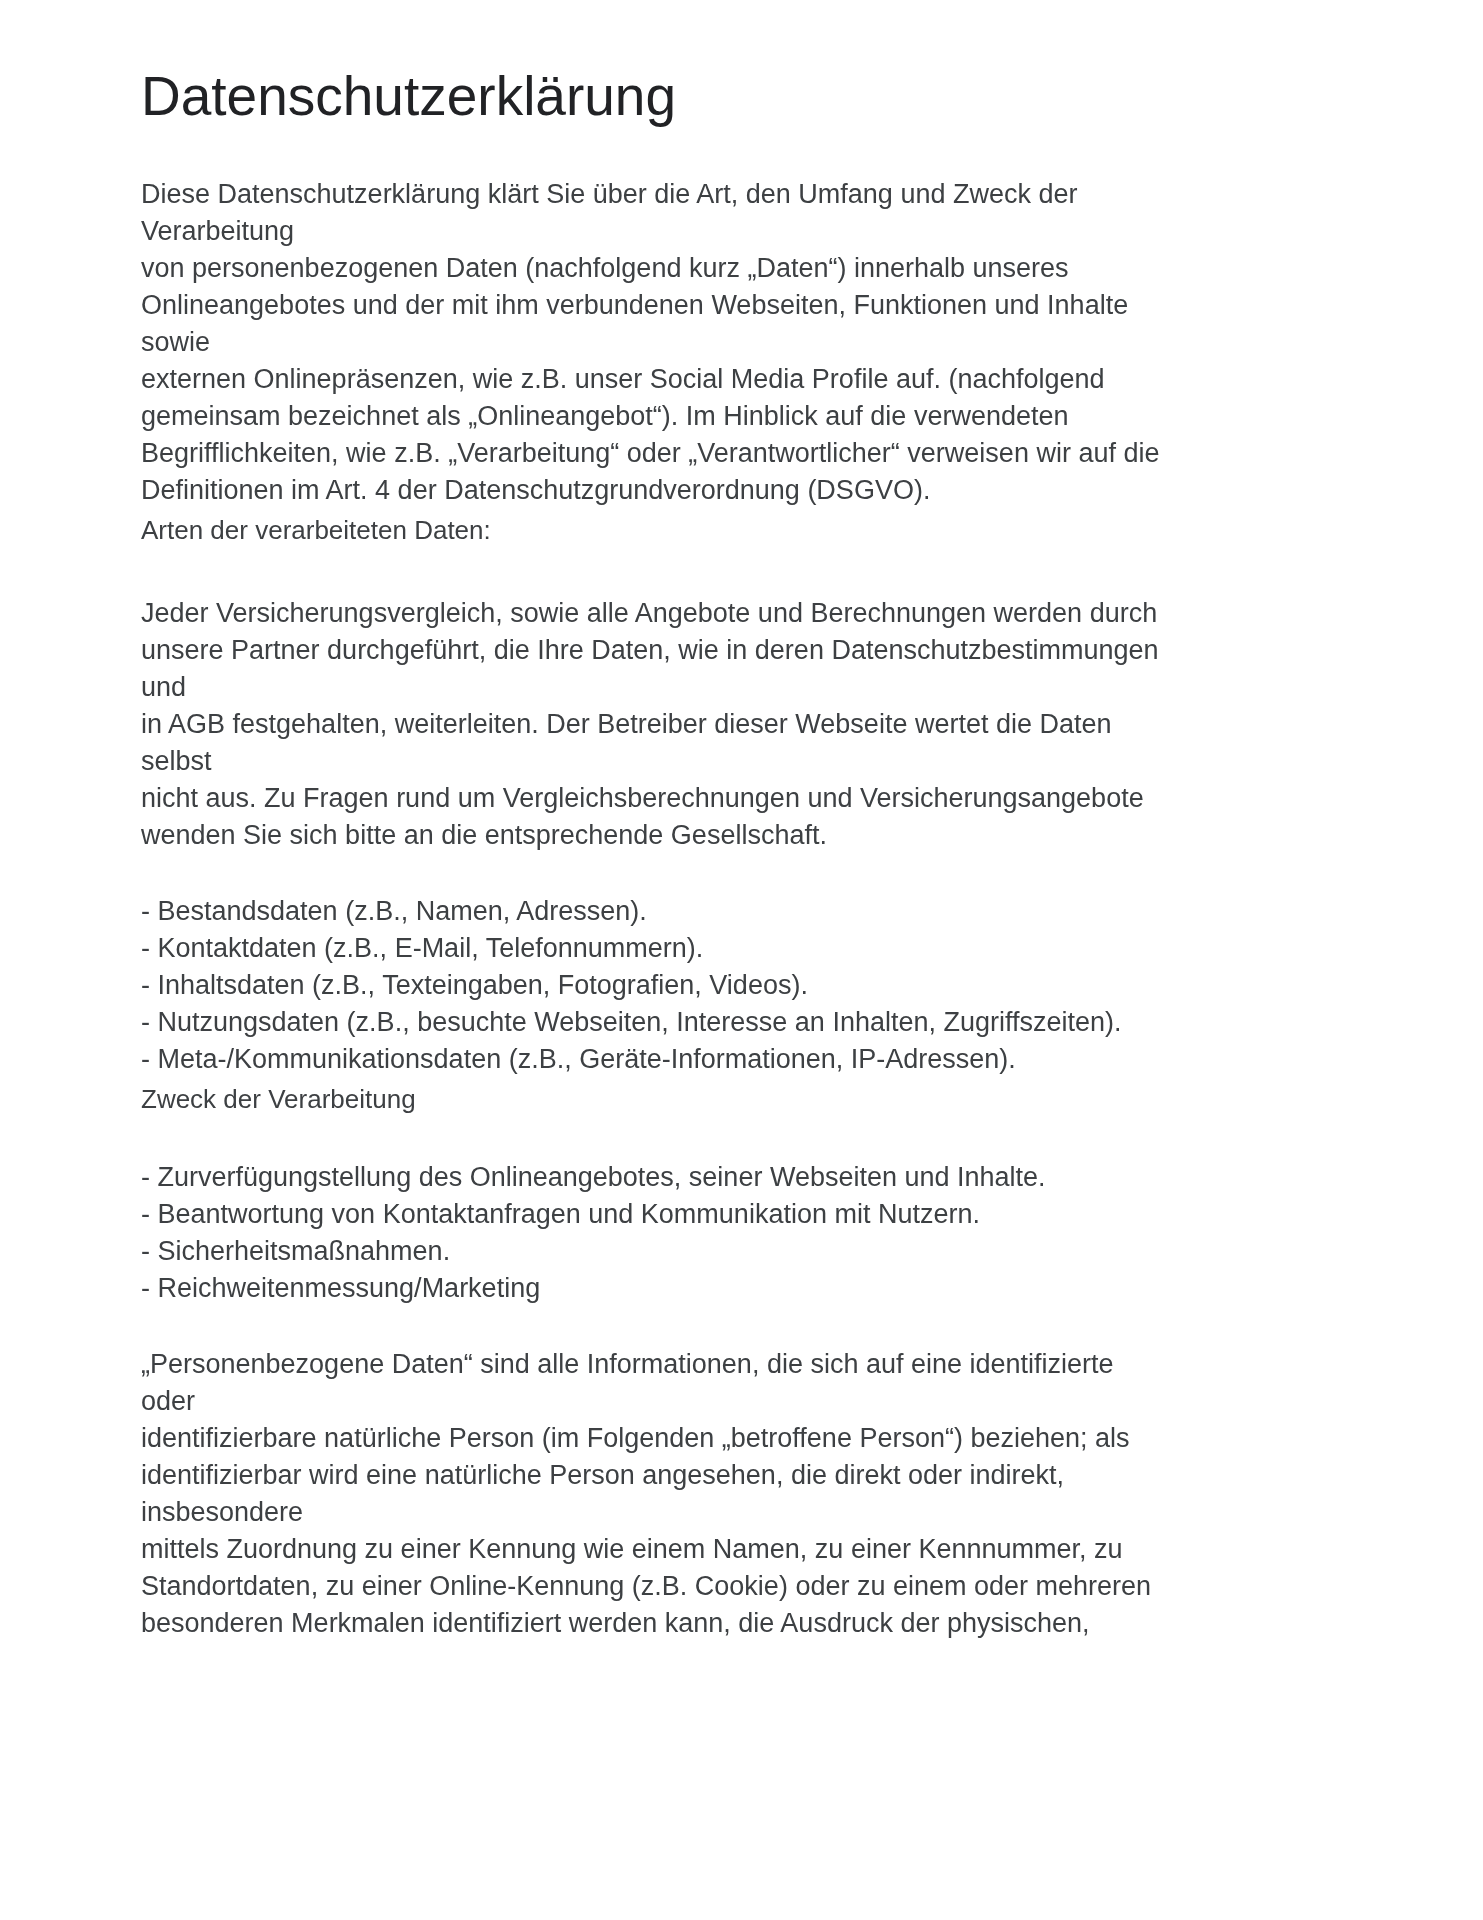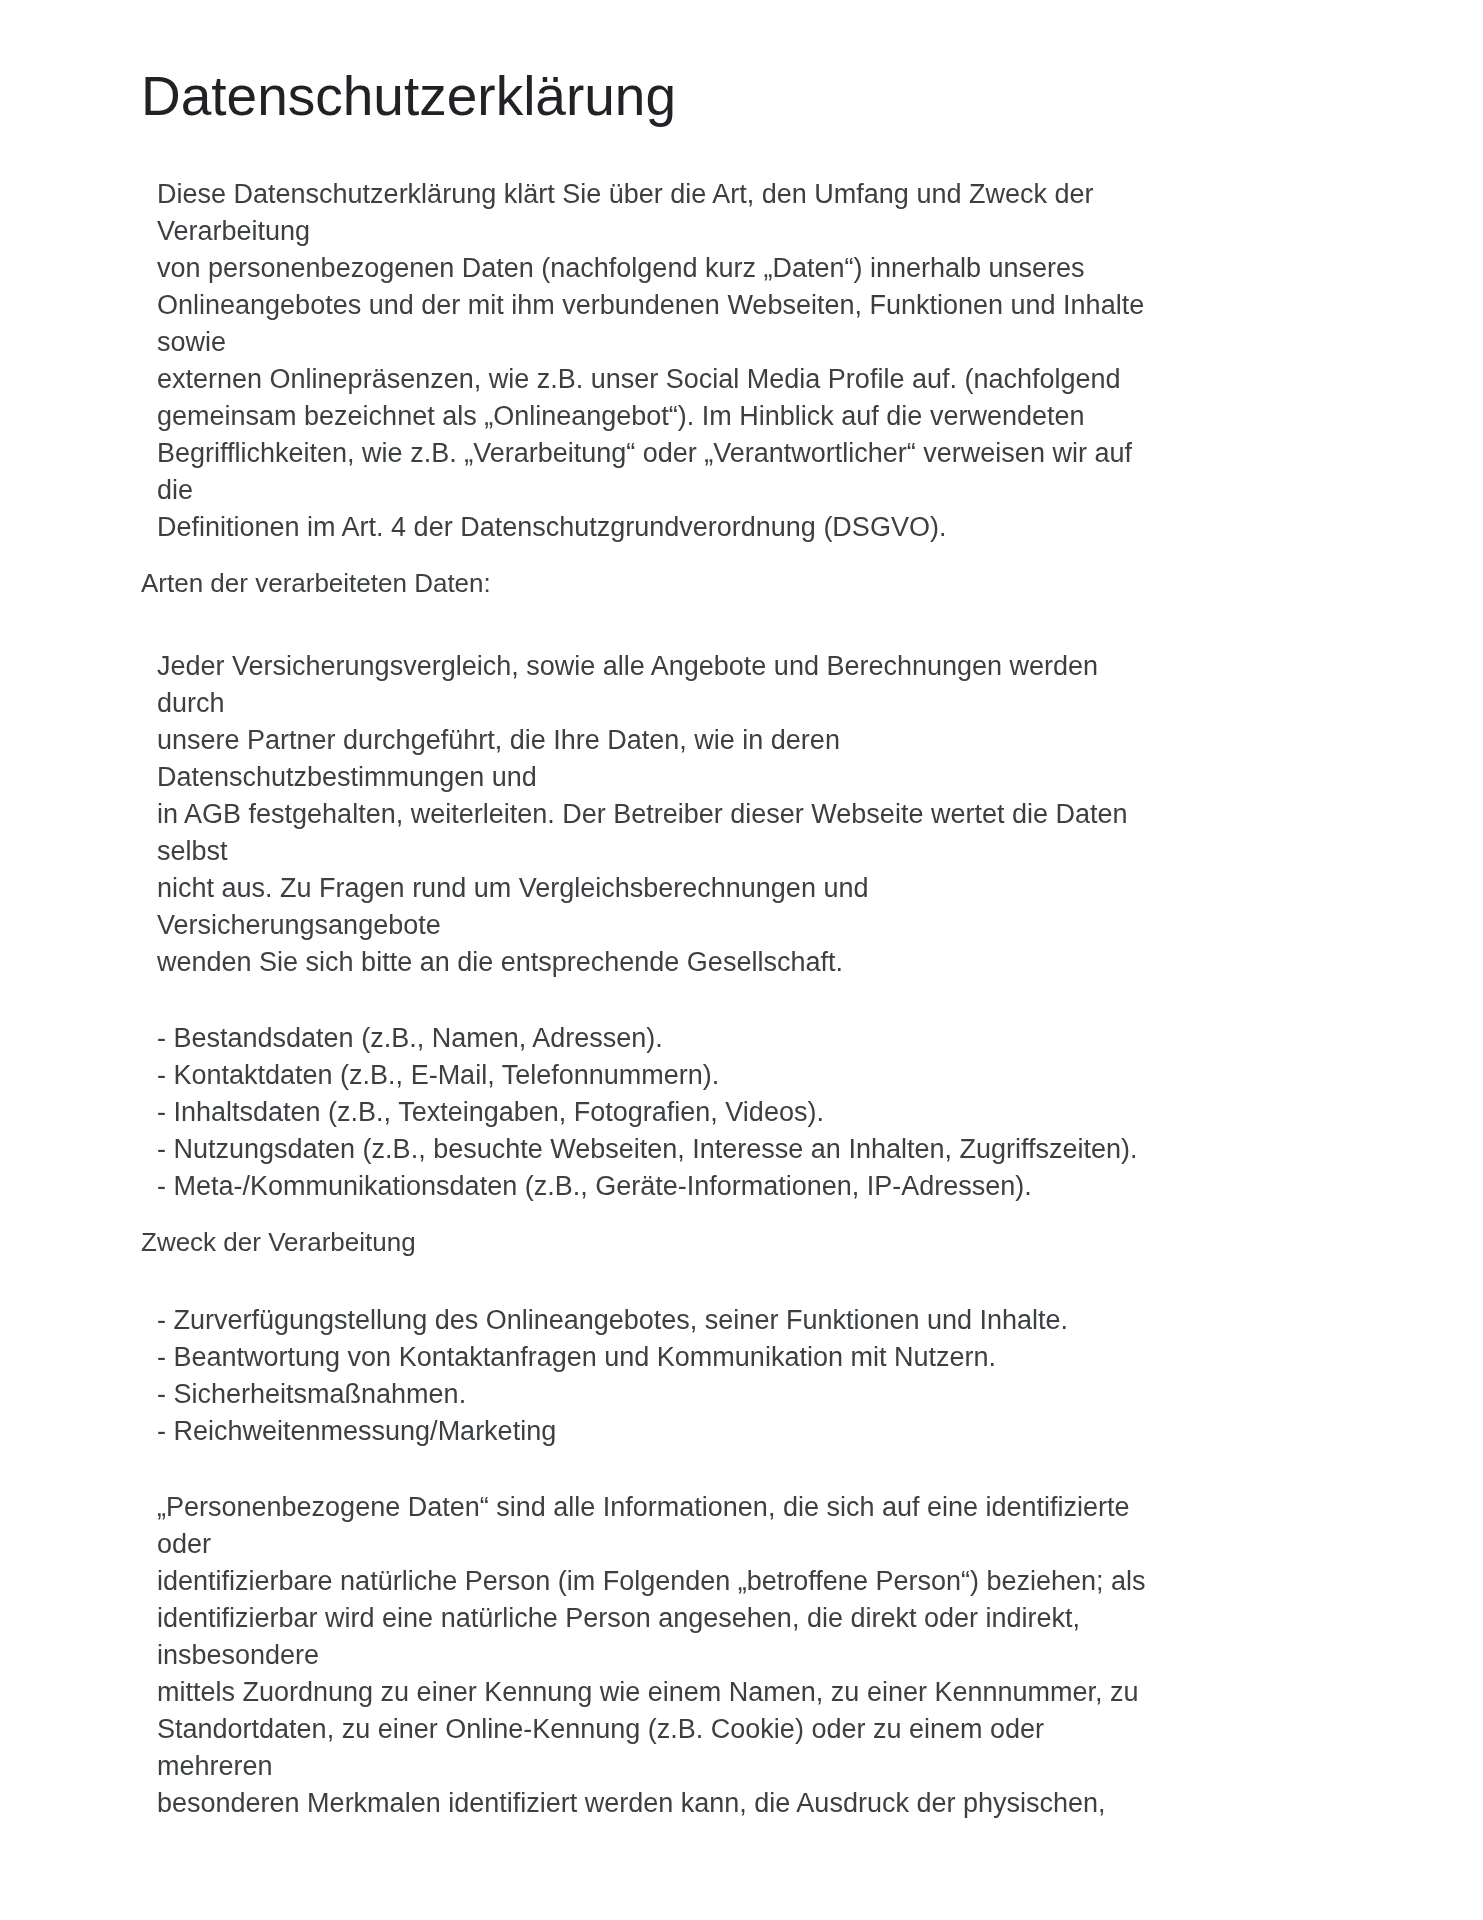--- a/index.html
+++ b/index.html
@@ -30,21 +30,21 @@
     letter-spacing: 0px;
   }
   h2.section-heading {
     margin: 0;
     font-size: 26px;
     line-height: 42px;
     font-weight: 400;
     color: var(--body-color, #3d4043);
   }
   .body-text {
-    margin: 16px;
+    margin: 0;
     font-size: 27px;
     line-height: 37px;
     font-weight: 400;
     color: var(--body-color, #3d4043);
     white-space: pre-line;
   }
   .mt-intro    { margin-top: 44px;  }
   .mt-section  { margin-top: 125px; }
   .mt-after-h2 { margin-top: 39px;  }
   .mt-para     { margin-top: 44px;  }
@@ -73,21 +73,21 @@
 wenden Sie sich bitte an die entsprechende Gesellschaft.</p>
 
   <p class="body-text mt-after-h2">- Bestandsdaten (z.B., Namen, Adressen).
 - Kontaktdaten (z.B., E-Mail, Telefonnummern).
 - Inhaltsdaten (z.B., Texteingaben, Fotografien, Videos).
 - Nutzungsdaten (z.B., besuchte Webseiten, Interesse an Inhalten, Zugriffszeiten).
 - Meta-/Kommunikationsdaten (z.B., Geräte-Informationen, IP-Adressen).</p>
 
   <h2 class="section-heading mt-section">Zweck der Verarbeitung</h2>
 
-  <p class="body-text mt-after-h2">- Zurverfügungstellung des Onlineangebotes, seiner Funktionen und Inhalte.
+  <p class="body-text mt-after-h2">- Zurverfügungstellung des Onlineangebotes, seiner Webseiten und Inhalte.
 - Beantwortung von Kontaktanfragen und Kommunikation mit Nutzern.
 - Sicherheitsmaßnahmen.
 - Reichweitenmessung/Marketing</p>
 
 
   <p class="body-text mt-after-h2">„Personenbezogene Daten“ sind alle Informationen, die sich auf eine identifizierte oder
 identifizierbare natürliche Person (im Folgenden „betroffene Person“) beziehen; als
 identifizierbar wird eine natürliche Person angesehen, die direkt oder indirekt, insbesondere
 mittels Zuordnung zu einer Kennung wie einem Namen, zu einer Kennnummer, zu
 Standortdaten, zu einer Online-Kennung (z.B. Cookie) oder zu einem oder mehreren

